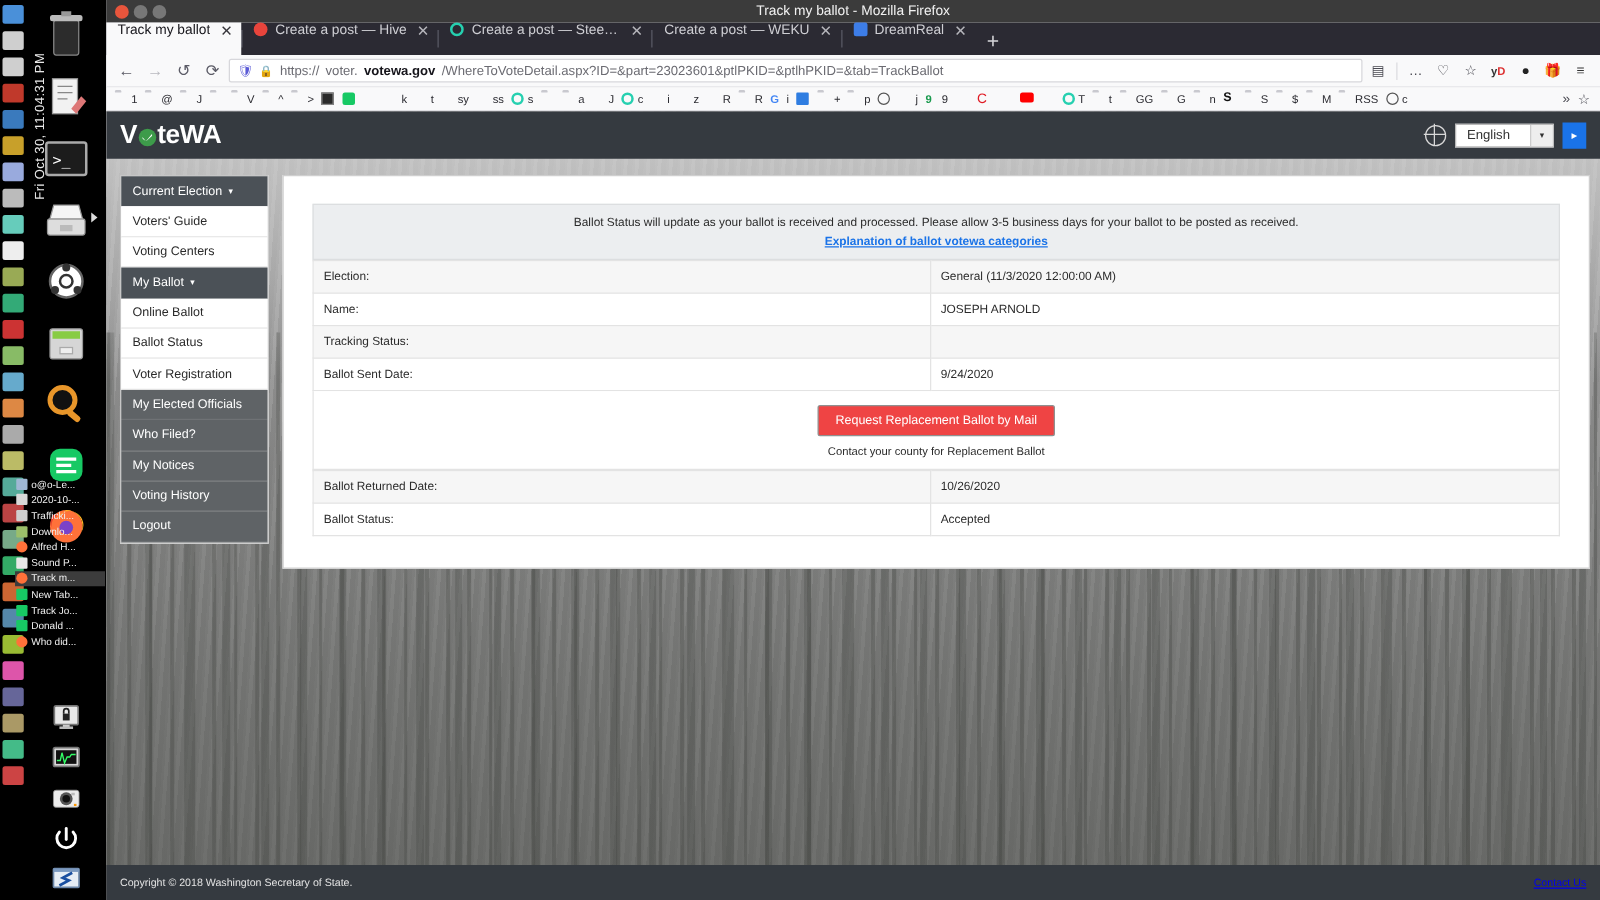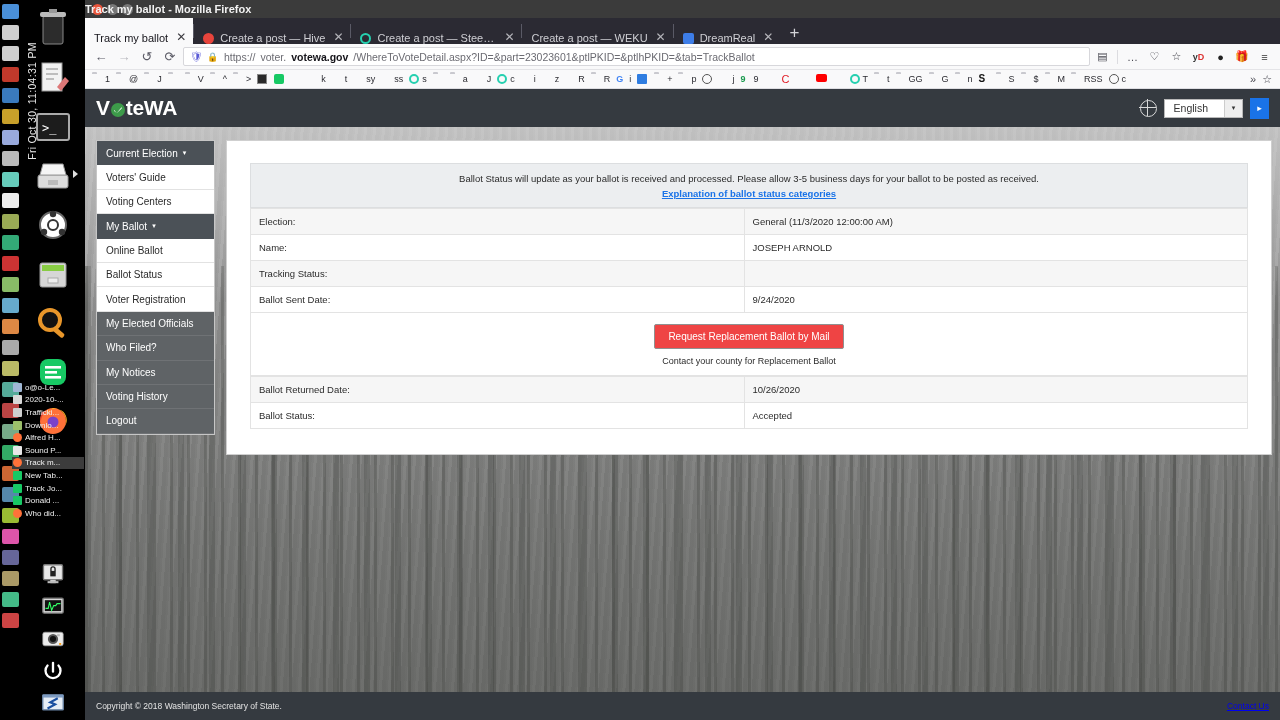--- a/index.html
+++ b/index.html
@@ -71,30 +71,30 @@
   .wb { width: 11px; height: 11px; border-radius: 50%; position: relative; }
   .wb.c { background: #e8553c; }
   .wb.m { background: #777; }
   .wb.n { background: #777; }
   .wb::after {
     content:""; position:absolute; left:50%; top:50%;
     transform: translate(-50%,-50%); color: #3b3b3b;
     font-size: 8px; line-height: 1;
   }
   .wtitle {
-    position: absolute; left: 0; right: 0; text-align: left;
-    color: #f2f2f2; font-size: 11px; font-weight: bold;
+    position: absolute; left: 0; right: 0; text-align: center;
+    color: #f2f2f2; font-size: 11px; font-weight: normal;
     pointer-events: none;
   }
   .tabstrip {
     height: 26px; background: #2b2a33; display: flex; align-items: flex-end;
     padding-left: 0;
   }
   .tab {
-    display: flex; align-items: flex-end; height: 26px;
+    display: flex; align-items: flex-start; height: 26px;
     padding: 0 7px 0 9px; font-size: 11px; color: #cfcfd4;
     position: relative; max-width: 170px; gap: 6px;
   }
   .tab.active { background: #f9f9fa; color: #15141a; border-radius: 0; }
   .tab .favi { width: 11px; height: 11px; border-radius: 50%; flex: 0 0 11px; }
   .tab .tlabel { overflow: hidden; text-overflow: ellipsis; white-space: nowrap; }
   .tab .tclose { font-size: 12px; opacity: .85; margin-left: 2px; }
   .tabsep { width:1px; height:14px; background:#5a5a66; align-self:center; }
   .newtab { color: #d4d4d8; font-size: 17px; padding: 0 9px; line-height: 22px; }
 
@@ -733,21 +733,21 @@
           </div>
           <div class="snav trans">
             <span>Logout</span>
           </div>
         </div>
 
       <div class="content">
         <div class="cbody">
           <div class="notice">
             <div class="nt">Ballot Status will update as your ballot is received and processed. Please allow 3-5 business days for your ballot to be posted as received.</div>
-            <a class="nl" href="#">Explanation of ballot status categories</a>
+            <a class="nl" href="#">Explanation of ballot votewa categories</a>
           </div>
           <table class="info">
               <tbody id="rowstop">
                 <tr class="alt">
                   <td class="k">Election:</td>
                   <td>General (11/3/2020 12:00:00 AM)</td>
                 </tr>
                 <tr>
                   <td class="k">Name:</td>
                   <td>JOSEPH ARNOLD</td>

